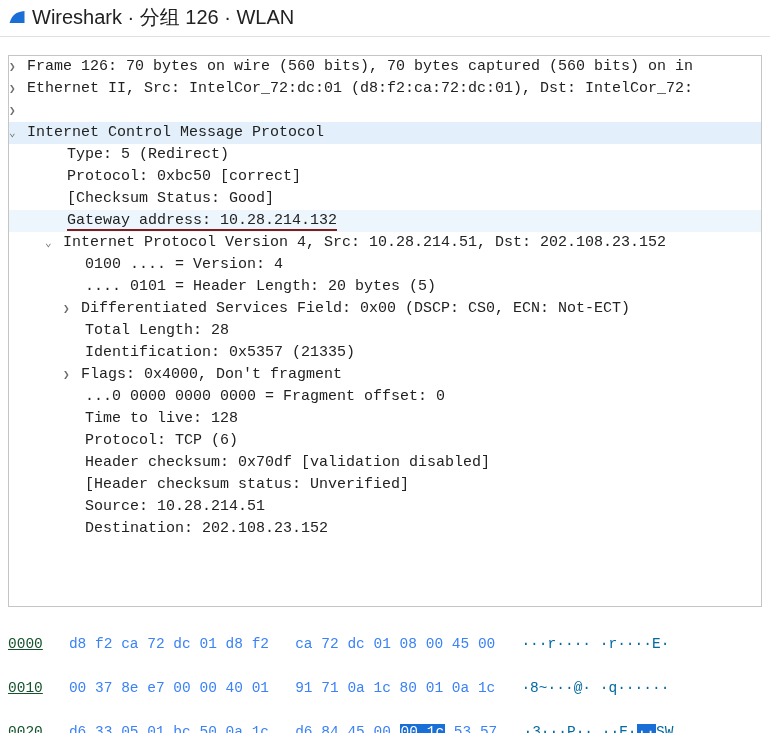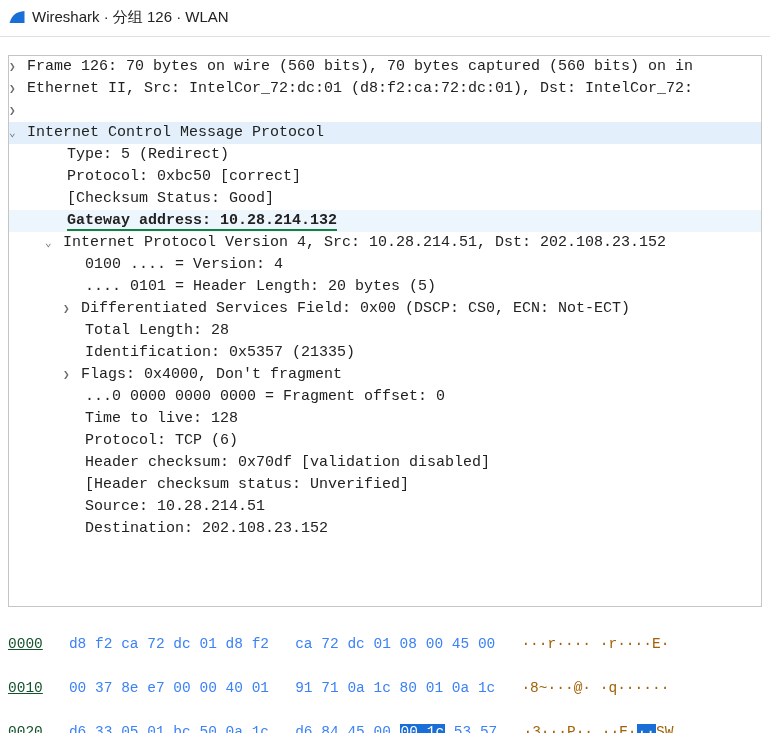--- a/index.html
+++ b/index.html
@@ -7,21 +7,21 @@
     margin: 0; padding: 0;
     width: 770px; height: 733px;
     font-family: "Segoe UI", Arial, sans-serif;
     background: #ffffff;
     color: #222;
     overflow: hidden;
   }
   .titlebar {
     display: flex; align-items: center;
     height: 30px; padding: 4px 16px 0 8px;
-    font-size: 15px; color: #222;
+    font-size: 20px; color: #222;
   }
   .fin-icon { width: 18px; height: 18px; margin-right: 6px; display: inline-flex; }
   .sep { height: 1px; background: #e0e0e0; margin: 6px 0 0 0; }
   .packet-panel {
     border: 1px solid #c5c5c5;
     margin: 18px 8px 0 8px;
     height: 552px;
     font-family: Consolas, "Courier New", monospace;
     font-size: 15px;
     line-height: 22px;
@@ -39,35 +39,34 @@
     font-size: 11px;
     vertical-align: 1px;
   }
   .row { display: flex; }
   .indent2 { padding-left: 54px; align-items: center; }
   .indent2b { padding-left: 36px; }
   .indent3 { padding-left: 72px; }
   .selected-row { background: #e3f0fb; }
   .highlight-row { background: #eef6fd; position: relative; }
   .underline-red {
-    border-bottom: 2px solid #15803d;
-    font-weight: bold;
+    border-bottom: 2px solid #7f1d1d;
   }
   .hex-panel {
     margin: 4px 8px 0 8px;
     font-family: Consolas, "Courier New", monospace;
     font-size: 14.5px;
     line-height: 22px;
     white-space: pre;
     color: #555;
     position: relative;
   }
   .hex-offset { color: #14532d; text-decoration: underline; }
   .hex-bytes { color: #3b82f6; }
-  .hex-ascii { color: #a16207; }
+  .hex-ascii { color: #0369a1; }
   .hex-sel { background: #1a6fd6; color: #fff; padding: 0 1px; }
 </style>
 </head>
 <body>
 
 <div class="titlebar">
   <span class="fin-icon">
     <svg viewBox="0 0 24 24" width="18" height="18">
         <path fill="#1a6fd6" d="M2 20 C6 8 10 6 22 4 L22 20 Z"></path>
       </svg>

